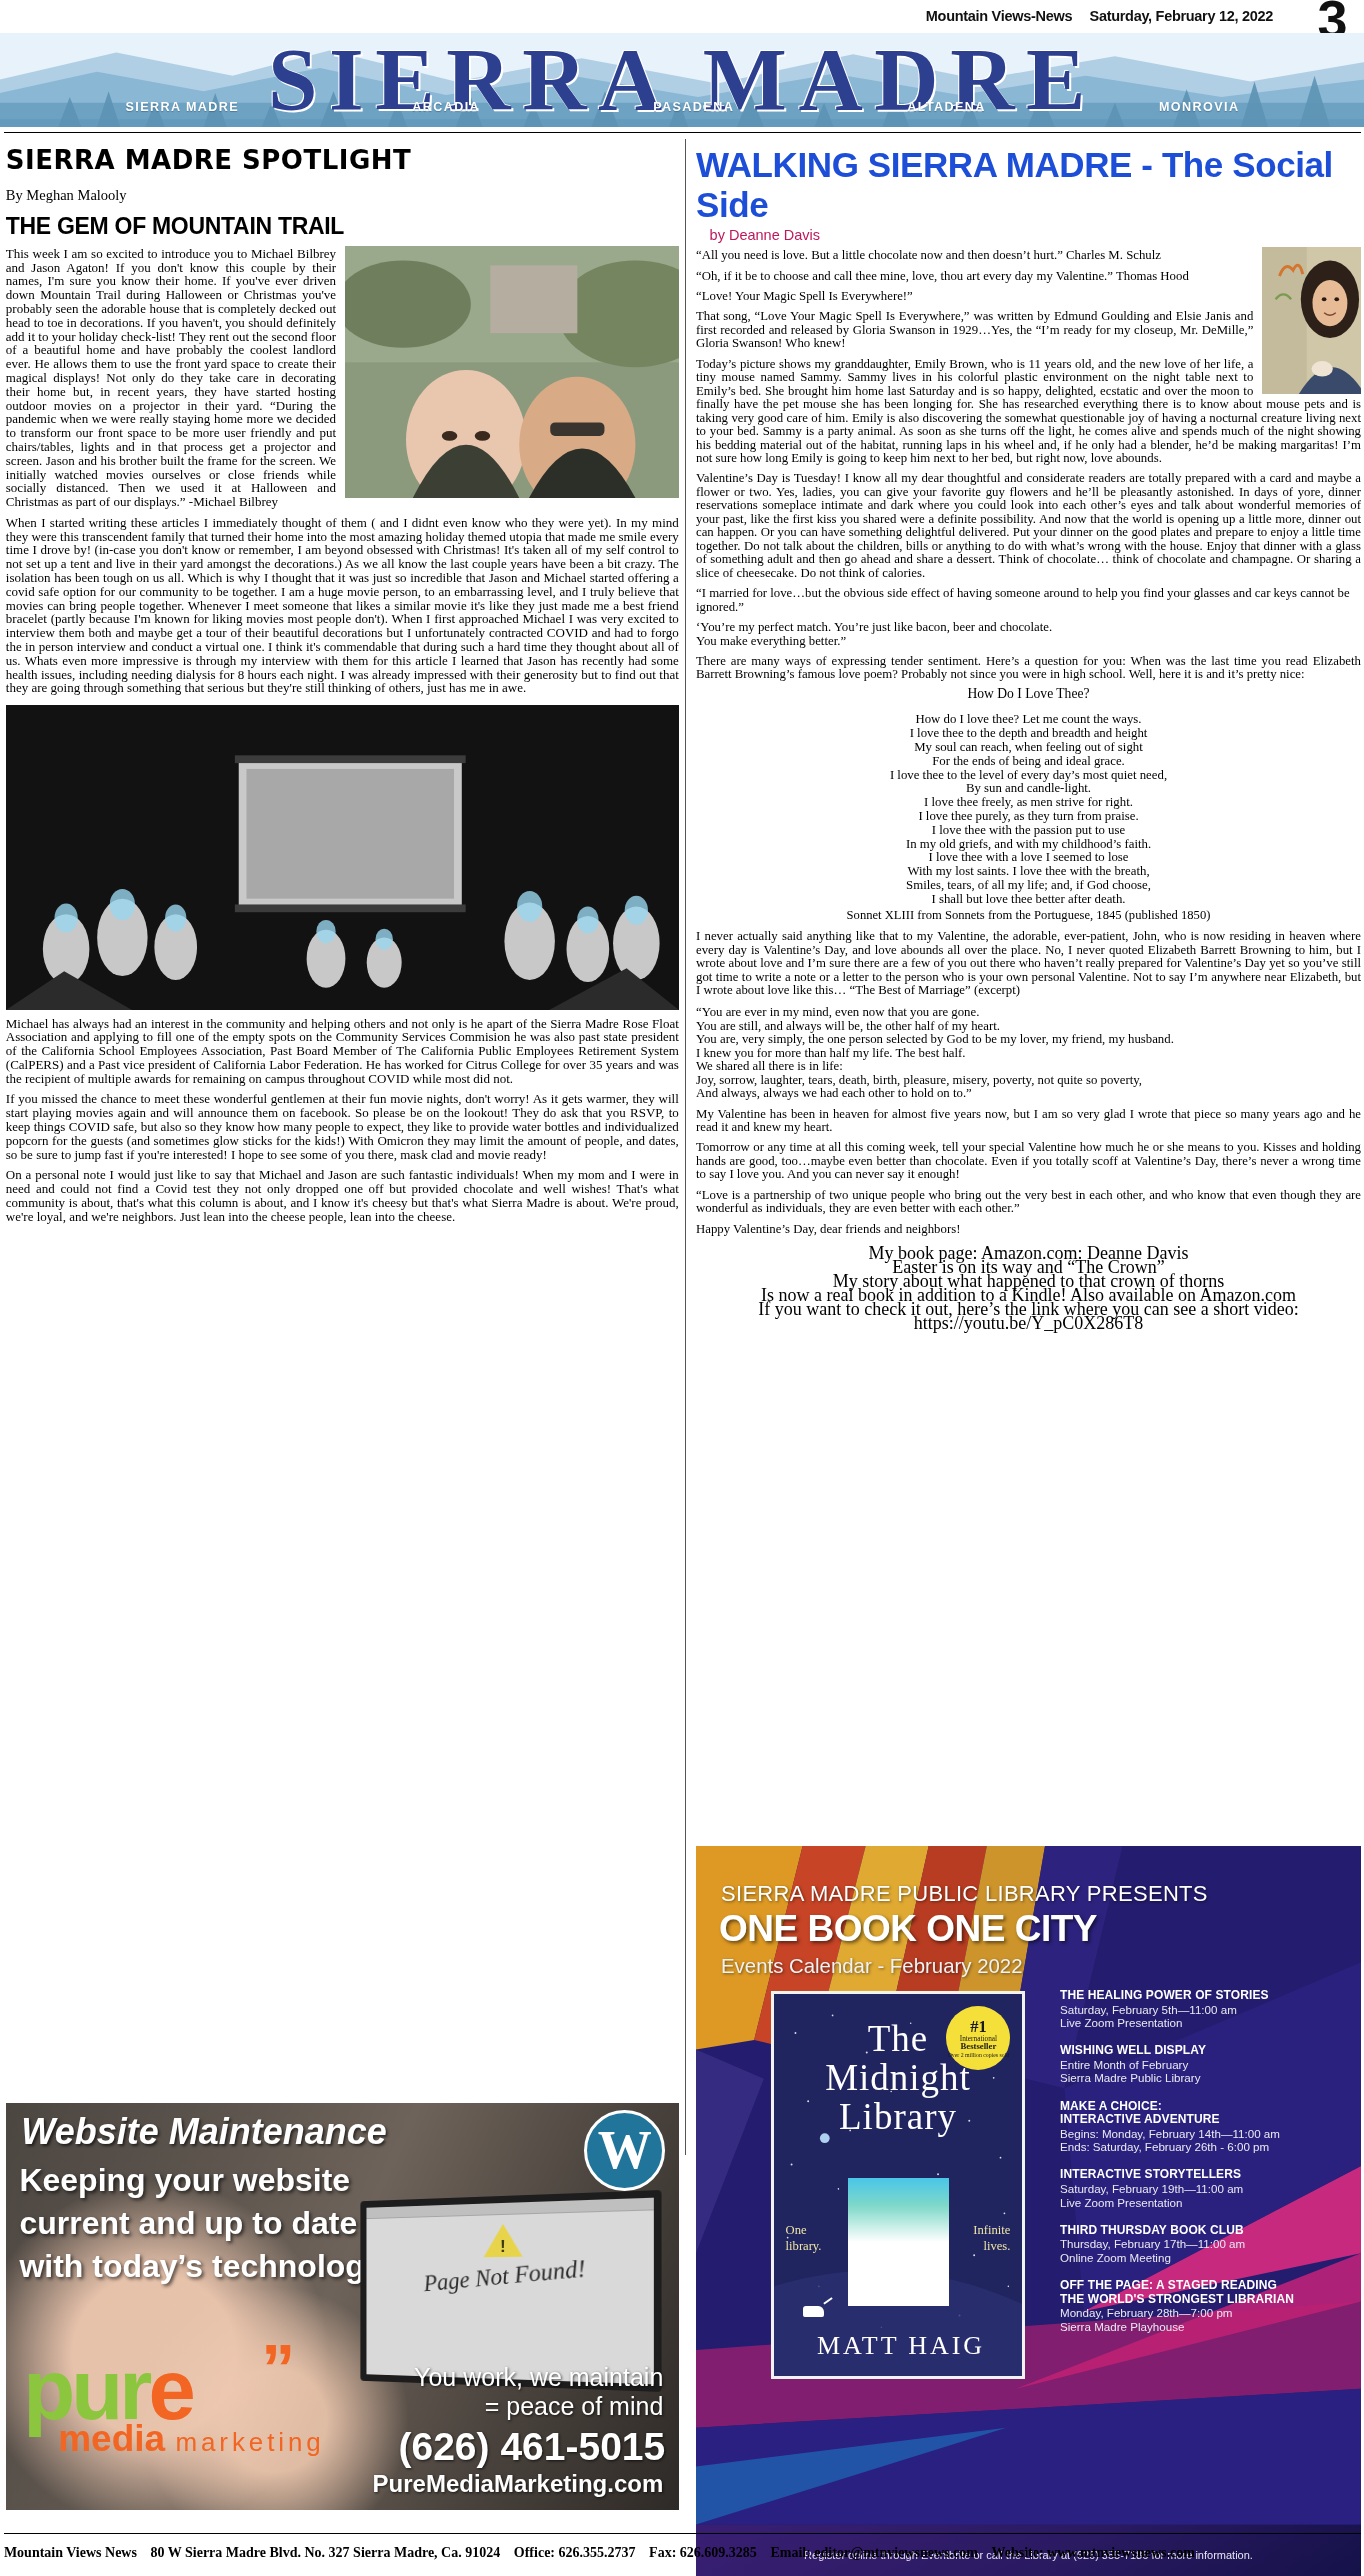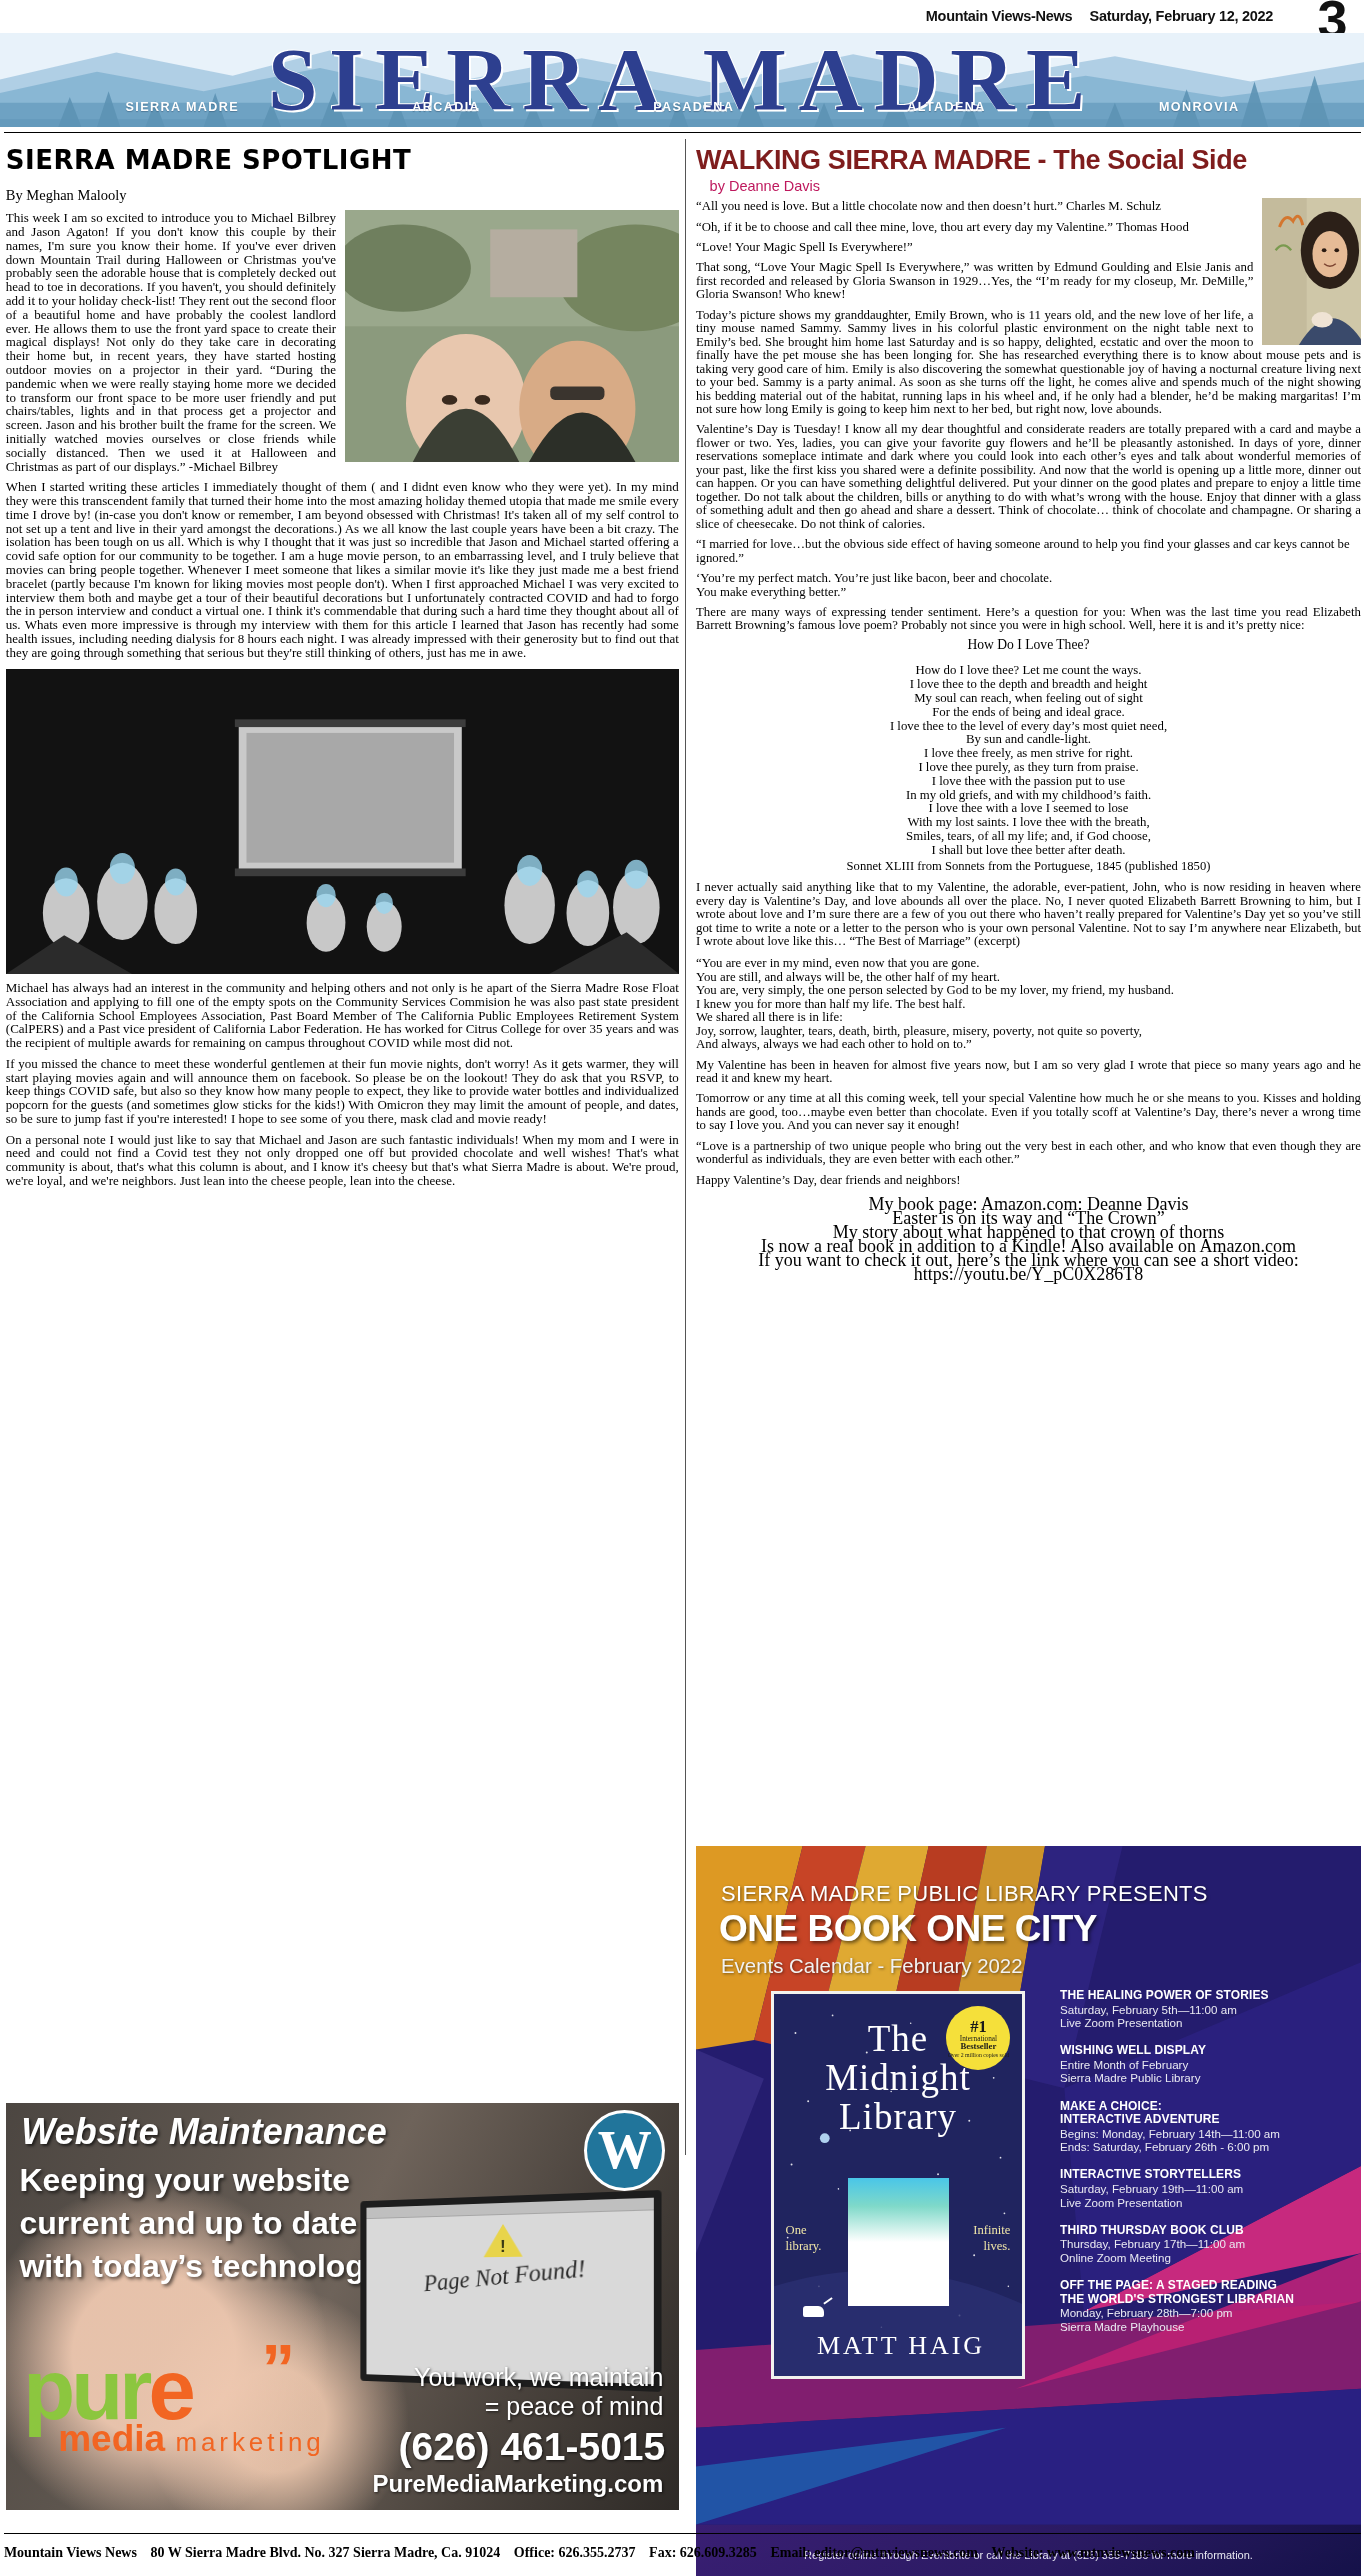--- a/index.html
+++ b/index.html
@@ -170,21 +170,21 @@
   .pure-url {
     position:absolute; right:15.5px; bottom:11.6px;
     font-family:"Liberation Sans", sans-serif; font-weight:bold;
     font-size:24px; color:#fff; text-shadow:1px 1px 2.9px rgba(0,0,0,0.7);
   }
 
   
   .right-col { position:absolute; top:139px; left:696px; width:665px; }
   .sec-title-walk {
     font-family:"Liberation Sans", sans-serif;
-    font-weight:bold; font-size:27px; letter-spacing:-0.4px; color:#7f1d1d;
+    font-weight:bold; font-size:35px; letter-spacing:-0.4px; color:#1d4ed8;
     margin-top:5.8px;
   }
   .byline-sans {
     font-family:"Liberation Sans", sans-serif; font-size:14.5px;
     margin-top:1.9px; margin-left:13.6px; color:#be185d;
   }
   .deanne-photo {
     float:right; width:99px; height:147px; margin:3.9px 0 3.9px 8.7px;
     overflow:hidden; position:relative;
     background: linear-gradient(160deg,#c9c4a8 0%, #b8b296 45%, #8e8568 100%);
@@ -333,20 +333,21 @@
       <span>MONROVIA</span>
     </div>
   </div>
 
   <div class="topline"></div>
   <div class="colrule"></div>
 
   <div class="left-col">
     <div class="sec-title-spot">SIERRA MADRE SPOTLIGHT</div>
     <div class="byline-serif">By Meghan Malooly</div>
+    <div class="headline-bold">THE GEM OF MOUNTAIN TRAIL</div>
 
     <div class="wrap-img-right">
       <svg viewBox="0 0 345 260" preserveAspectRatio="none" style="width:100%;height:100%">
         <rect width="345" height="260" fill="#8b9a7d"></rect>
         <rect width="345" height="120" fill="#9aa88c"></rect>
         <ellipse cx="60" cy="60" rx="70" ry="45" fill="#6f7f5e"></ellipse>
         <ellipse cx="300" cy="70" rx="80" ry="55" fill="#75855f"></ellipse>
         <rect x="150" y="20" width="90" height="70" fill="#b5ada0"></rect>
         <ellipse cx="125" cy="200" rx="62" ry="72" fill="#e8c7ae"></ellipse>
         <ellipse cx="240" cy="205" rx="60" ry="70" fill="#d8ab86"></ellipse>

